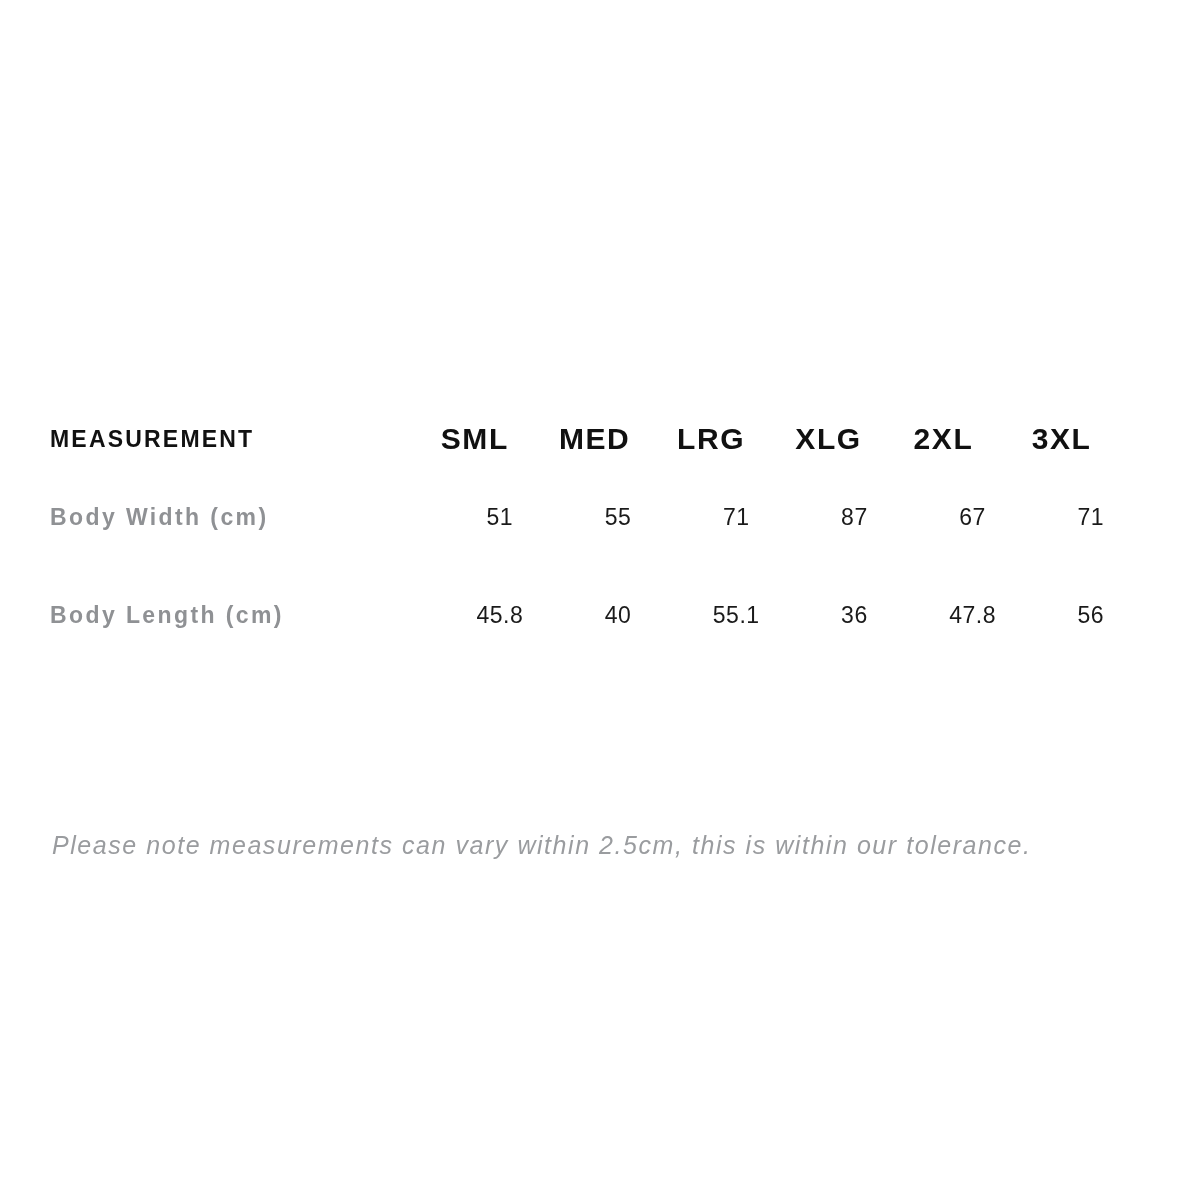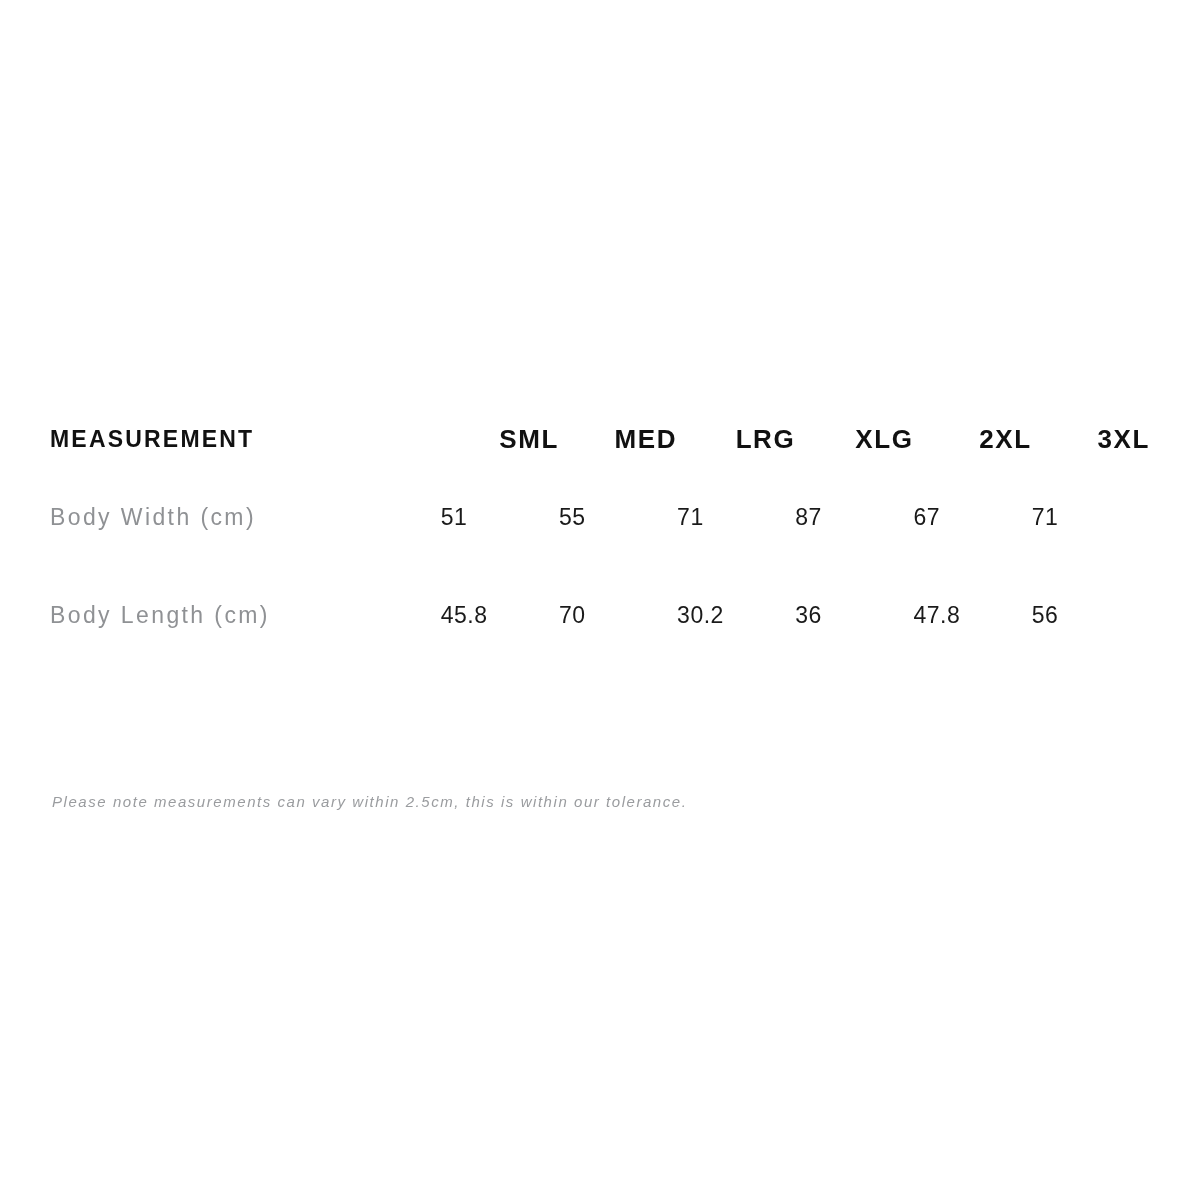--- a/index.html
+++ b/index.html
@@ -49,58 +49,58 @@
     text-align: left;
     font-size: 23px;
     font-weight: bold;
     letter-spacing: 2.2px;
     color: #111111;
     vertical-align: middle;
     white-space: nowrap;
   }
 
   .hdr-size {
-    text-align: right;
-    font-size: 26px;
+    text-align: left;
+    font-size: 30px;
     font-weight: bold;
     letter-spacing: 1.6px;
     color: #111111;
     vertical-align: middle;
     white-space: nowrap;
   }
 
   
   .size-table tbody tr { height: 98px; }
 
   .row-label {
     text-align: left;
     font-size: 23px;
-    font-weight: normal;
+    font-weight: bold;
     letter-spacing: 2.4px;
     color: #8f9194;
     vertical-align: middle;
     white-space: nowrap;
   }
 
   .row-value {
-    text-align: left;
+    text-align: center;
     font-size: 23px;
     font-weight: normal;
     letter-spacing: 0.5px;
     color: #1a1a1a;
     vertical-align: middle;
     white-space: nowrap;
   }
 
   .note {
     position: absolute;
     left: 52px;
-    top: 793px;
+    top: 831px;
     width: 1110px;
-    font-size: 15px;
+    font-size: 25px;
     font-style: italic;
     letter-spacing: 1.55px;
     color: #9a9c9f;
     white-space: nowrap;
   }
 </style>
 </head>
 <body>
 
 <div class="sheet">
@@ -132,22 +132,22 @@
         <td class="row-value">51</td>
         <td class="row-value">55</td>
         <td class="row-value">71</td>
         <td class="row-value">87</td>
         <td class="row-value">67</td>
         <td class="row-value">71</td>
       </tr>
       <tr>
         <td class="row-label">Body Length (cm)</td>
         <td class="row-value">45.8</td>
-        <td class="row-value">70</td>
-        <td class="row-value">30.2</td>
+        <td class="row-value">40</td>
+        <td class="row-value">55.1</td>
         <td class="row-value">36</td>
         <td class="row-value">47.8</td>
         <td class="row-value">56</td>
       </tr>
     </tbody>
   </table>
 
   <div class="note">Please note measurements can vary within 2.5cm, this is within our tolerance.</div>
 
 </div>

